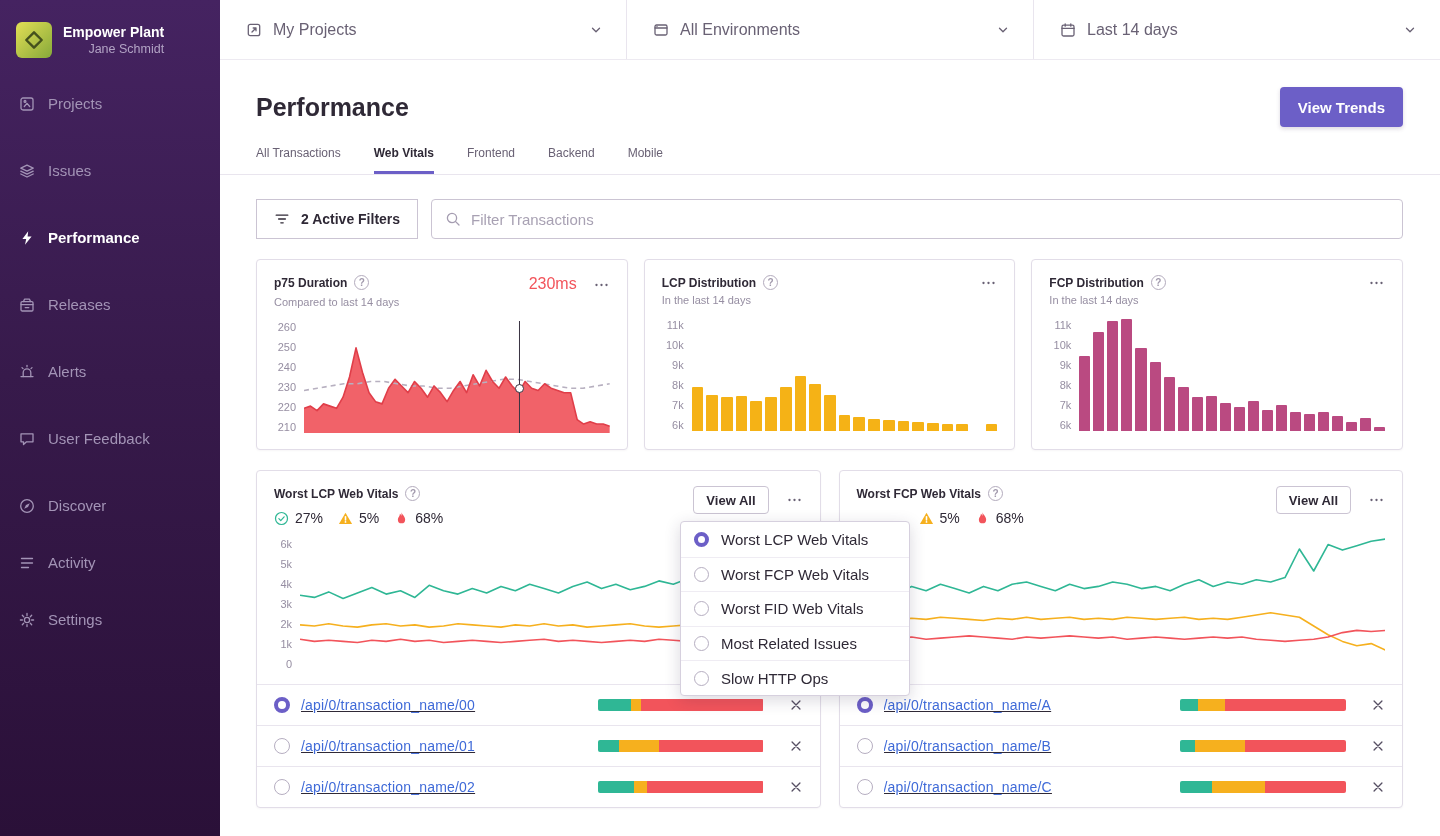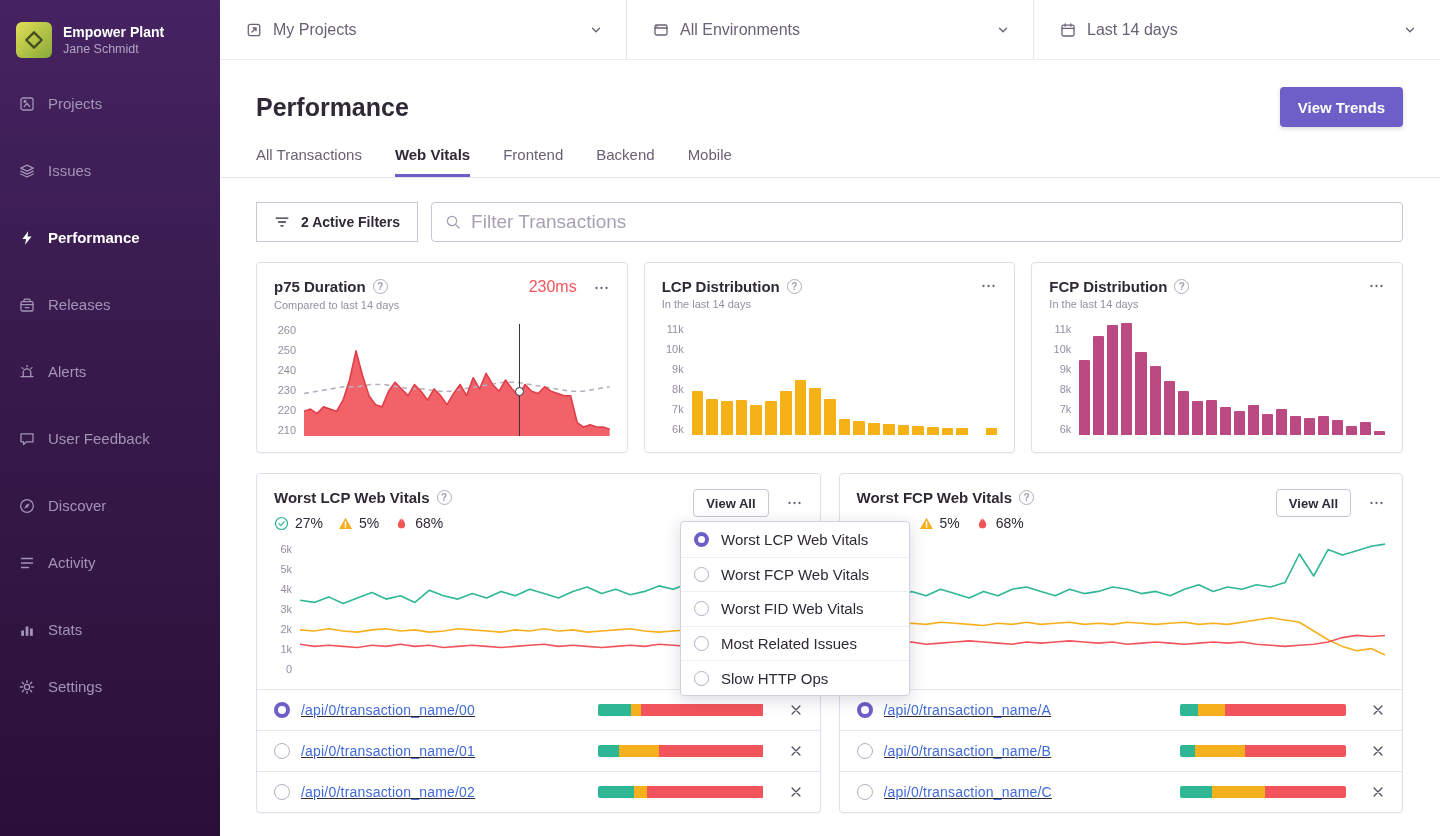--- a/index.html
+++ b/index.html
@@ -3,21 +3,21 @@
 <meta charset="utf-8">
 <style>
   * { margin:0; padding:0; box-sizing:border-box; }
   html,body { width:1440px; height:836px; overflow:hidden; }
   body { font-family:"Liberation Sans", sans-serif; color:#2f2936; background:#fff; position:relative; }
 
   .app { display:flex; width:1440px; height:836px; }
 
   
   .sidebar { width:220px; flex-shrink:0; background:linear-gradient(180deg,#452361 0%,#371a4b 45%,#2a1038 100%); padding-top:14px; }
-  .logo-row { display:flex; align-items:center; gap:11px; padding:8px 16px; cursor:pointer; }
+  .logo-row { display:flex; align-items:center; gap:11px; padding:8px 16px; cursor:pointer;text-align:right; }
   .logo-box { width:36px; height:36px; border-radius:6px; background:linear-gradient(135deg,#e3df55,#86a93a); display:flex; align-items:center; justify-content:center; flex-shrink:0; }
   .org-name { color:#fff; font-weight:700; font-size:14px; line-height:18px; }
   .user-name { color:#b2a3c4; font-size:12.5px; line-height:16px; }
   .nav { display:flex; flex-direction:column;gap:36px; }
   .nav-primary { margin-top:22px; }
   .nav-secondary { margin-top:26px; }
   .nav-tertiary { margin-top:26px; }
   .nav-item { display:flex; align-items:center; gap:13px; height:31px; padding:0 19px; color:#a394b6; font-size:15px; cursor:pointer; }
   .nav-item.active { color:#ffffff; font-weight:600; }
   .icon { display:inline-flex; width:16px; height:16px; flex-shrink:0; }
@@ -29,36 +29,36 @@
   .topbar { height:60px; display:flex; border-bottom:1px solid #edeaf1; flex-shrink:0; }
   .topbar-section { flex:1; display:flex; align-items:center; justify-content:space-between; padding:0 22px 0 26px; border-right:1px solid #e9e5ee; cursor:pointer; color:#696174; font-size:16px; }
   .topbar-section:last-child { border-right:none; }
   .tb-left { display:flex; align-items:center; gap:11px; }
 
   .page-head { display:flex; justify-content:space-between; align-items:center; padding:27px 37px 0 36px; }
   .page-title { font-size:25px; font-weight:600; color:#2f2936; }
   .view-trends-btn { background:#6c5fc7; color:#fff; border:none; border-radius:4px; height:40px; padding:0 18px; font-size:15px; font-weight:700; font-family:inherit; cursor:pointer; box-shadow:0 2px 4px rgba(64,45,89,.18); }
 
   .tabs { display:flex; gap:33px; padding:19px 36px 0; border-bottom:1px solid #e9e5ee; }
-  .tab { padding-bottom:11px; font-size:15px; color:#696174; border-bottom:3px solid transparent; cursor:pointer; }
+  .tab { padding-bottom:11px; font-size:12px; color:#696174; border-bottom:3px solid transparent; cursor:pointer; }
   .tab.active { color:#2f2936; font-weight:600; border-bottom-color:#6c5fc7; }
 
   .filter-row { display:flex; gap:13px; padding:24px 37px 0 36px; }
   .active-filters-btn { display:flex; align-items:center; gap:11px; height:40px; padding:0 17px; border:1px solid #cbc4d3; border-radius:0; background:#fff; font-size:14px; font-weight:700; color:#2f2936; cursor:pointer; font-family:inherit; }
   .search-box { flex:1; display:flex; align-items:center; gap:10px; height:40px; padding:0 13px; border:1px solid #cbc4d3; border-radius:4px; color:#a59db1; }
-  .search-box input { border:none; outline:none; flex:1; font-size:19px; font-family:inherit; color:#2f2936; }
+  .search-box input { border:none; outline:none; flex:1; font-size:15px; font-family:inherit; color:#2f2936; }
   .search-box input::placeholder { color:#a8a1b3; }
 
   
   .cards-row1 { display:flex; gap:16px; padding:20px 37px 0 36px; }
   .card { background:#fff; border:1px solid #e2dde8; border-radius:4px; box-shadow:0 1px 2px rgba(43,34,51,.04); }
   .cards-row1 .card { flex:1; min-width:0; padding:15px 17px 16px; }
   .card-head { display:flex; justify-content:space-between; align-items:flex-start; }
   .title-wrap { display:flex; align-items:center; gap:7px; }
-  .card-title { font-size:15px; font-weight:600; color:#2f2936; }
+  .card-title { font-size:12px; font-weight:600; color:#2f2936; }
   .q-icon { width:15px; height:15px; border:1.4px solid #b3abbd; border-radius:50%; color:#a29aad; font-size:10px; font-weight:700; display:flex; align-items:center; justify-content:center; cursor:pointer; }
   .head-right { display:flex; align-items:flex-end; gap:16px; }
   .p75-value { font-size:16px; color:#f2545b; font-weight:500; }
   .ellipsis-btn { width:17px; height:16px; color:#696174; cursor:pointer; display:inline-flex; }
   .ellipsis-btn svg { width:100%; height:100%; }
   .card-subtitle { font-size:11px; color:#968ea2; margin-top:3px; }
 
   .chart-block { display:flex; margin-top:13px; }
   .yaxis { width:30px; display:flex; flex-direction:column; justify-content:space-between; align-items:flex-end; padding-right:8px; font-size:11px; color:#968ea2; }
   .chart-block .yaxis, .chart-block .plot { height:112px; }
@@ -187,30 +187,20 @@
     <nav class="nav nav-secondary" id="nav-secondary">
         <div class="nav-item">
           <span class="icon">
             <svg viewBox="0 0 16 16">
               <path d="M2.5 3.5 H13.5"></path>
               <path d="M2.5 8 H13.5"></path>
               <path d="M2.5 12.5 H9.5"></path>
             </svg>
           </span>
           <span>Activity</span>
-        </div>
-        <div class="nav-item">
-          <span class="icon">
-            <svg viewBox="0 0 16 16">
-              <rect x="2.2" y="8.5" width="2.8" height="5.3" fill="currentColor" stroke="none"></rect>
-              <rect x="6.6" y="4.5" width="2.8" height="9.3" fill="currentColor" stroke="none"></rect>
-              <rect x="11" y="6.5" width="2.8" height="7.3" fill="currentColor" stroke="none"></rect>
-            </svg>
-          </span>
-          <span>Stats</span>
         </div>
       </nav>
     <nav class="nav nav-tertiary" id="nav-tertiary">
         <div class="nav-item">
           <span class="icon">
             <svg viewBox="0 0 16 16">
               <circle cx="8" cy="8" r="2.6"></circle>
               <path d="M8 1.4 V3.4 M8 12.6 V14.6 M1.4 8 H3.4 M12.6 8 H14.6 M3.3 3.3 L4.7 4.7 M11.3 11.3 L12.7 12.7 M12.7 3.3 L11.3 4.7 M4.7 11.3 L3.3 12.7"></path>
             </svg>
           </span>

